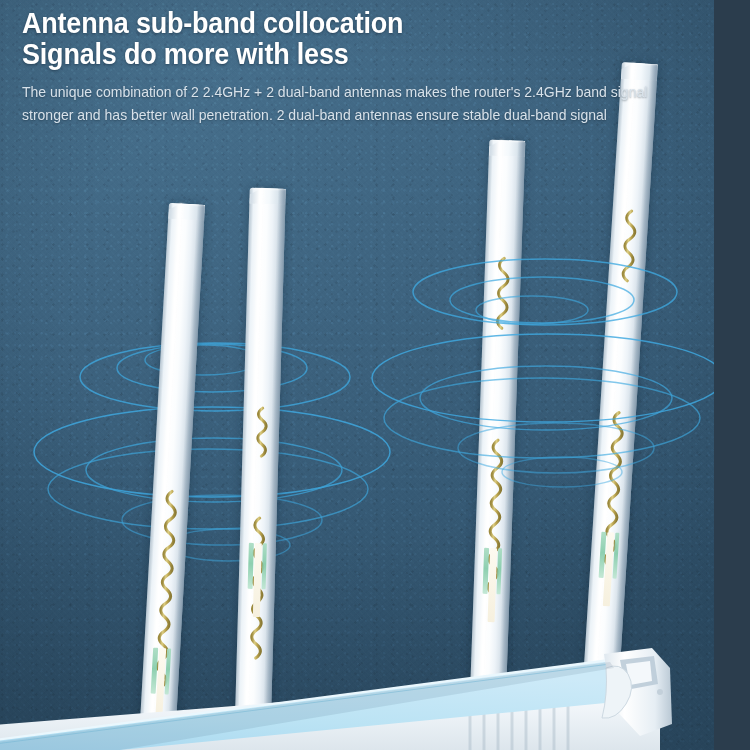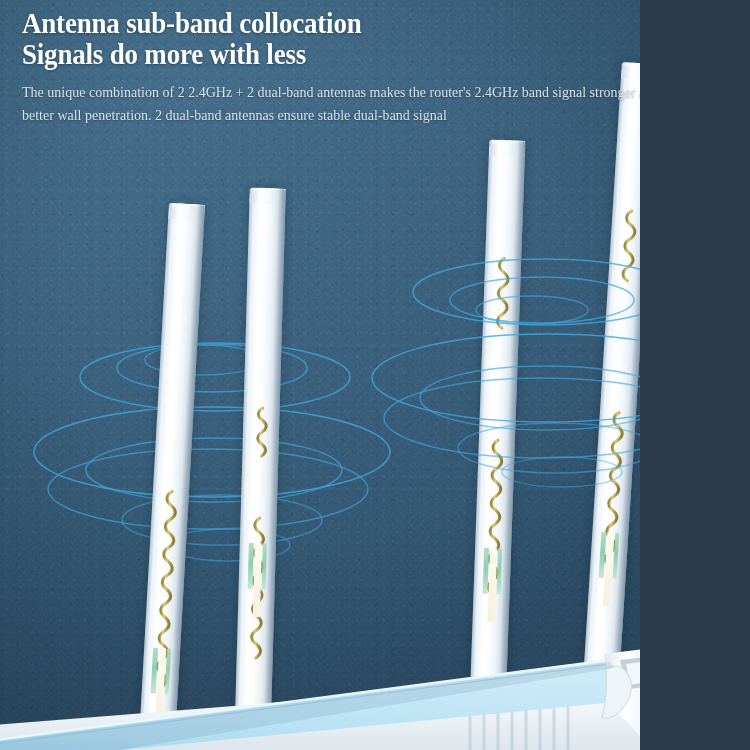--- a/index.html
+++ b/index.html
@@ -3,24 +3,24 @@
 <meta charset="utf-8">
 <title>Antenna sub-band collocation</title>
 <style>
   html, body {
     margin: 0;
     padding: 0;
     background: #2b3d4d;
   }
   #stage {
     position: relative;
-    width: 640px;
+    width: 714px;
     height: 750px;
     overflow: hidden;
-    font-family: Liberation Serif, serif;
+    font-family: Liberation Sans, sans-serif;
     background: #a16207;
   }
 
   
   .bg-base {
     position: absolute;
     inset: 0;
     background:
       radial-gradient(ellipse 130% 90% at 22% 6%, #47708d 0%, #3e6480 42%, #365a75 72%, #2f5069 100%);
   }

